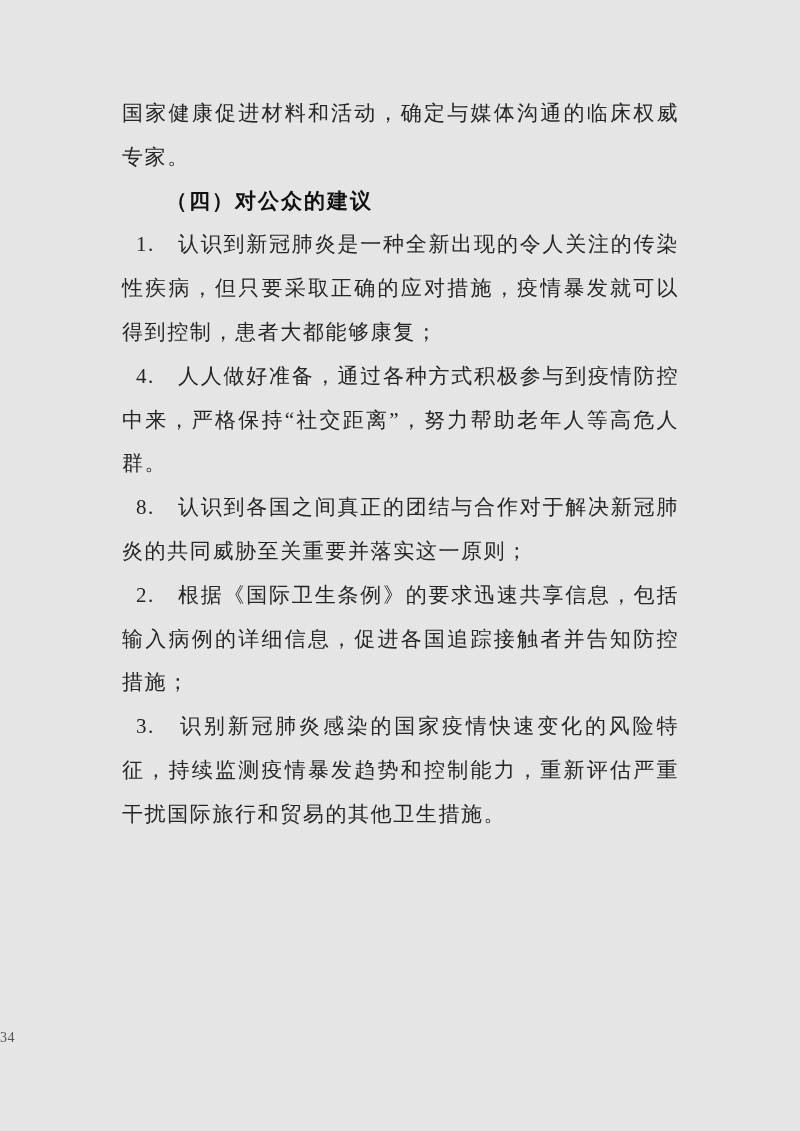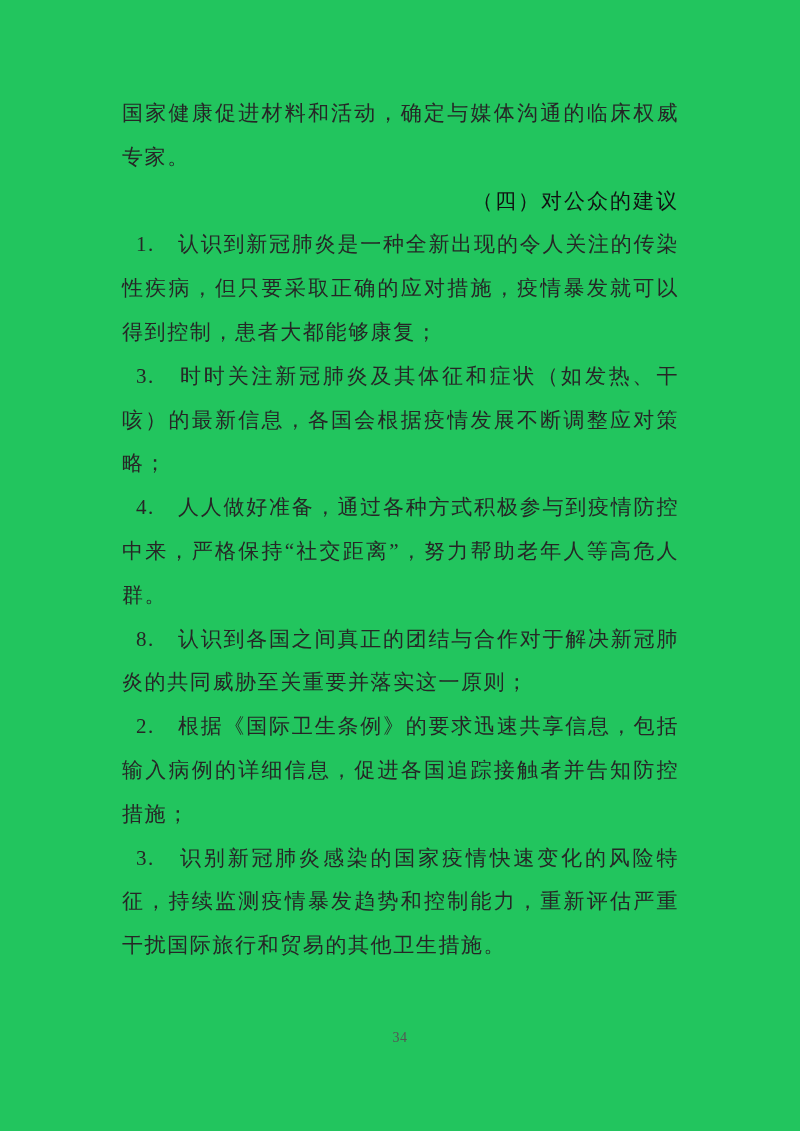--- a/index.html
+++ b/index.html
@@ -4,21 +4,21 @@
 <style>
   html, body {
     margin: 0;
     padding: 0;
     background: #ffffff;
   }
   .page {
     position: relative;
     width: 800px;
     height: 1131px;
-    background: #22c55e;
+    background: #e5e5e5;
     overflow: hidden;
     font-family: "Liberation Serif", "DejaVu Serif", serif;
     color: #262626;
   }
   .content {
     position: absolute;
     left: 122px;
     top: 92px;
     width: 557px;
   }
@@ -31,53 +31,51 @@
     letter-spacing: 1.6px;
     font-weight: normal;
   }
   .content p.cont {
     text-indent: 0;
   }
   .content p.item {
     text-indent: 14px;
   }
   .content h3.sec-heading {
-    font-weight: normal;
+    font-weight: bold;
     color: #111111;
     text-indent: 44px;
-    text-align: right;
+    text-align: left;
     letter-spacing: 2px;
   }
   .footer {
     position: absolute;
     left: 0;
     right: 0;
     top: 1028px;
-    text-align: center;
     font-size: 14px;
     line-height: 20px;
     color: #555555;
     font-family: "Liberation Serif", "DejaVu Serif", serif;
     letter-spacing: 0.5px;
   }
 </style>
 </head>
 <body>
 
 <div class="page">
   <div class="content">
 
     <p class="cont">国家健康促进材料和活动，确定与媒体沟通的临床权威专家。</p>
 
     <h3 class="sec-heading">（四）对公众的建议</h3>
 
     <p class="item">1.　认识到新冠肺炎是一种全新出现的令人关注的传染性疾病，但只要采取正确的应对措施，疫情暴发就可以得到控制，患者大都能够康复；</p>
 
 
-    <p class="item">3.　时时关注新冠肺炎及其体征和症状（如发热、干咳）的最新信息，各国会根据疫情发展不断调整应对策略；</p>
 
     <p class="item">4.　人人做好准备，通过各种方式积极参与到疫情防控中来，严格保持“社交距离”，努力帮助老年人等高危人群。</p>
 
 
     <p class="item">8.　认识到各国之间真正的团结与合作对于解决新冠肺炎的共同威胁至关重要并落实这一原则；</p>
 
     <p class="item">2.　根据《国际卫生条例》的要求迅速共享信息，包括输入病例的详细信息，促进各国追踪接触者并告知防控措施；</p>
 
     <p class="item">3.　识别新冠肺炎感染的国家疫情快速变化的风险特征，持续监测疫情暴发趋势和控制能力，重新评估严重干扰国际旅行和贸易的其他卫生措施。</p>
 

